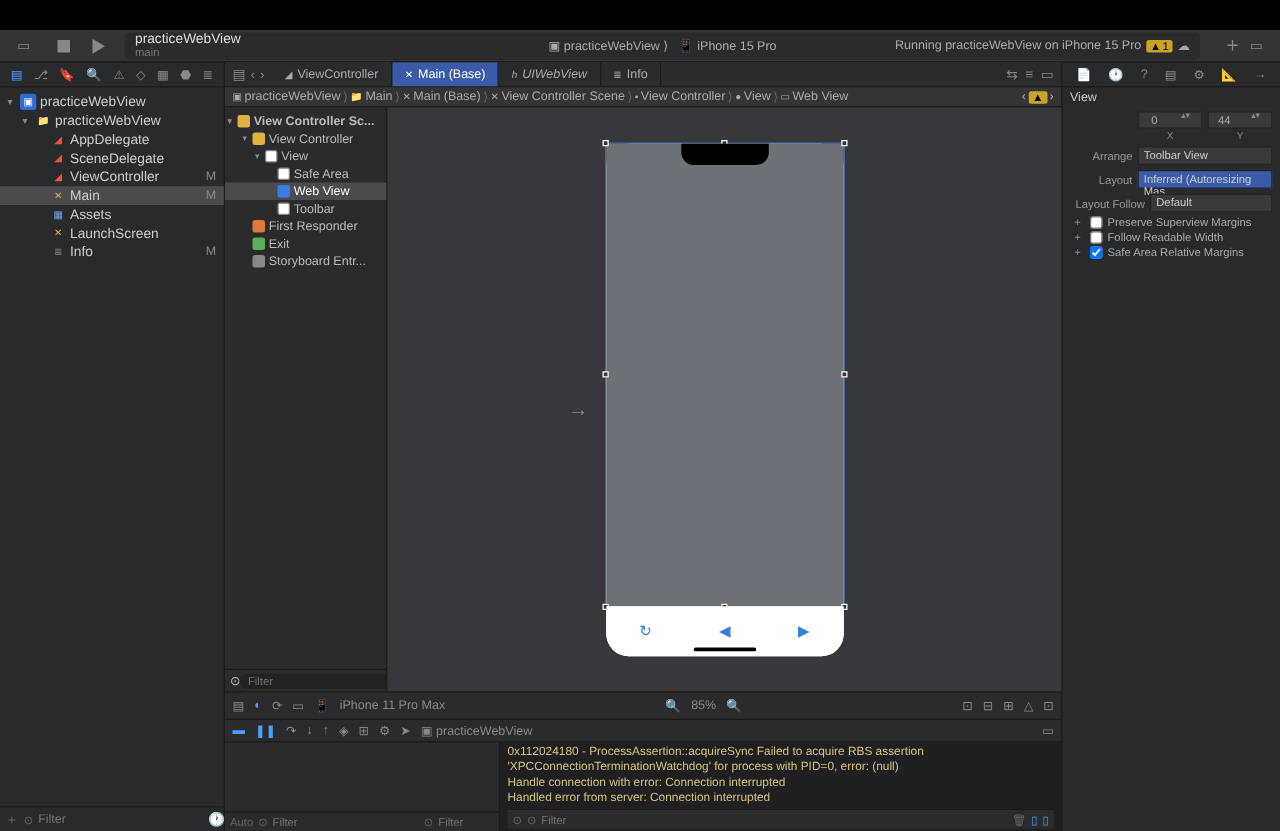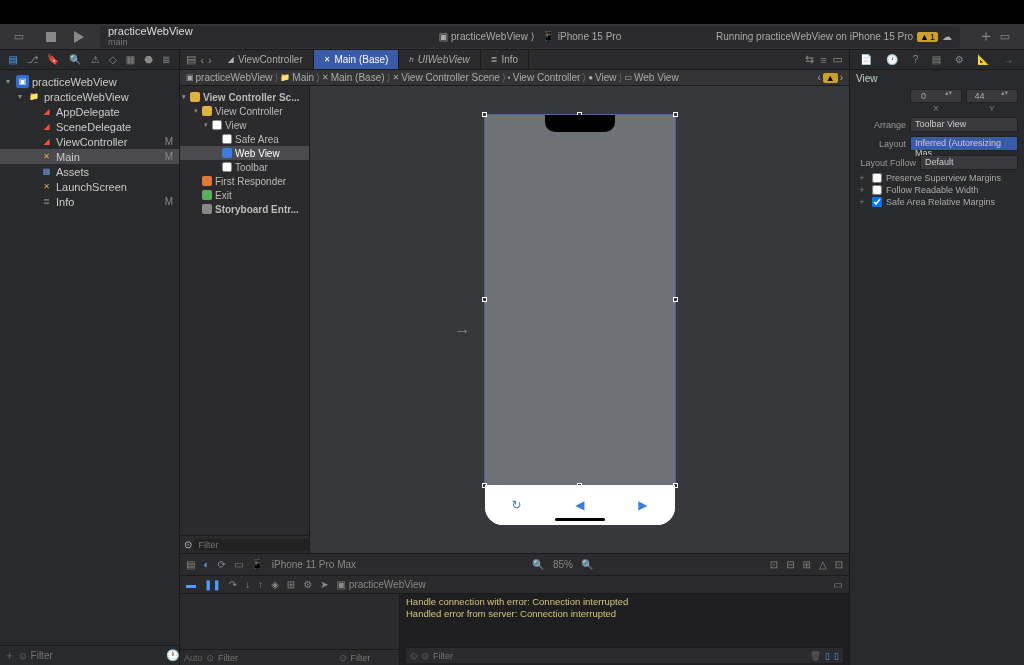--- a/index.html
+++ b/index.html
@@ -333,21 +333,21 @@
               <div class="outrow" style="padding-left: 14px;">
                 <span class="disc"></span>
                 <span class="oic oic-fr"></span>
                 <span>First Responder</span>
               </div>
               <div class="outrow" style="padding-left: 14px;">
                 <span class="disc"></span>
                 <span class="oic oic-exit"></span>
                 <span>Exit</span>
               </div>
-              <div class="outrow" style="padding-left: 14px; font-weight: bold;">
+              <div class="outrow" style="padding-left: 14px;">
                 <span class="disc"></span>
                 <span class="oic oic-sb"></span>
                 <span>Storyboard Entr...</span>
               </div>
             </div>
         </div>
         <div class="outfilter">
           <span>⊙</span>
           <input placeholder="Filter" style="">
         </div>
@@ -421,20 +421,21 @@
           <div class="dbgfilter">
             <span>Auto</span>
               <span>⊙</span>
             <input placeholder="Filter" style="">
             <span>⊙</span>
             <input placeholder="Filter" style="">
           </div>
         </div>
         <div class="console">
           <div class="clines" id="console">
+              <div class="cline">0x112024180 - ProcessAssertion::acquireSync Failed to acquire RBS assertion 'XPCConnectionTerminationWatchdog' for process with PID=0, error: (null)</div>
               <div class="cline">Handle connection with error: Connection interrupted</div>
               <div class="cline">Handled error from server: Connection interrupted</div>
             </div>
           <div class="cfilter">
             <span>⊙</span>
             <span>⊙</span>
             <input placeholder="Filter" style="">
             <span>🗑</span>
             <span style="color:#4a9eff">▯</span>
             <span style="color:#4a9eff">▯</span>

